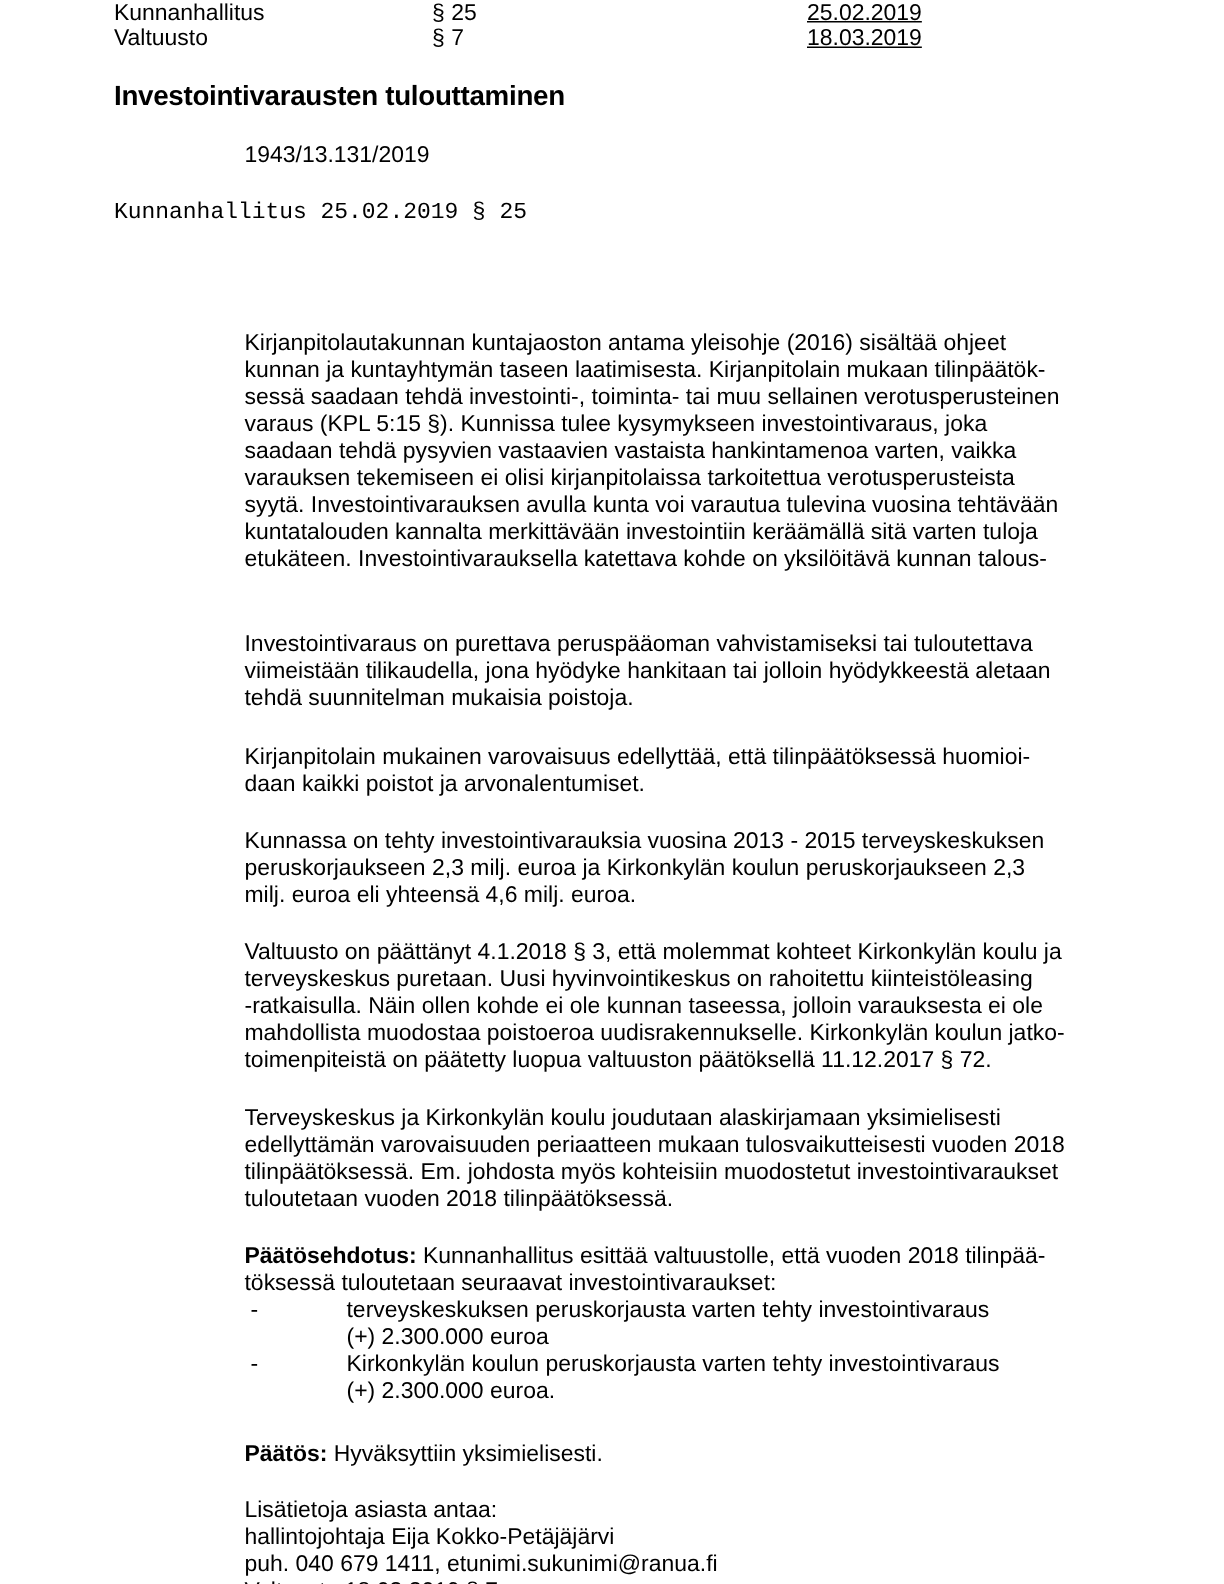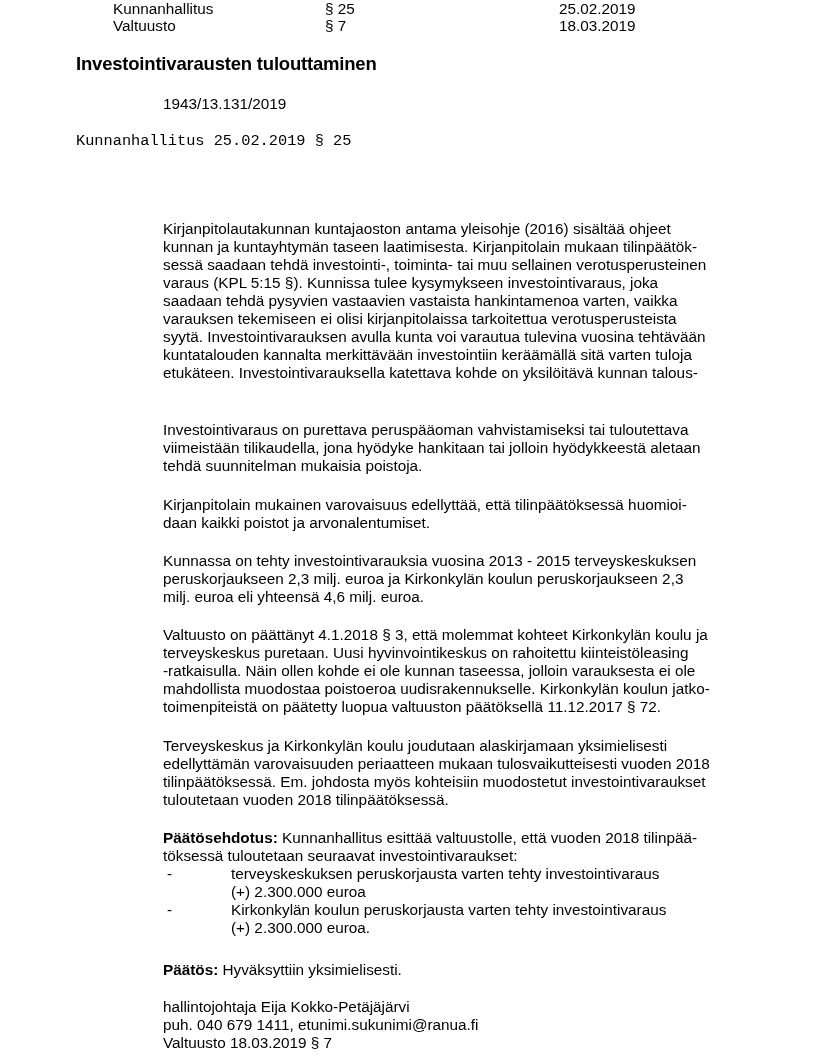--- a/index.html
+++ b/index.html
@@ -3,22 +3,22 @@
 <meta charset="utf-8">
 <style>
   html, body { margin: 0; padding: 0; background: #ffffff; }
   body {
     width: 816px; height: 1056px; position: relative; overflow: hidden;
     font-family: "Liberation Sans", sans-serif; font-size: 15.3px; color: #000;
     line-height: 18px;
   }
   .abs { position: absolute; white-space: nowrap; }
   .hdr-row { position: absolute; left: 76px; width: 560px; height: 18px; }
-  .hdr-row span { position: absolute; top: 0; margin-left: 37px; }
-  .c1 { left: 0; } .c2 { left: 212px; } .c3 { left: 446px; }
+  .hdr-row span { position: absolute; top: 0; }
+  .c1 { left: 0; } .c2 { left: 212px; } .c3 { left: 462px; text-decoration: underline; }
   .title { left: 76px; top: 55px; font-weight: bold; font-size: 18.5px; letter-spacing: -0.2px; }
   .body-block { position: absolute; left: 163px; width: 580px; margin-top: 32px; }
   .para { margin: 0; white-space: nowrap; }
   .para div { height: 18px; }
   .u { font-weight: bold; }
   .bullet { position: relative; height: 18px; }
   .bullet .dash { position: absolute; left: 4px; }
   .bullet .btext { position: absolute; left: 68px; }
 </style>
 </head>
@@ -117,17 +117,18 @@
 </div>
 
 <div class="body-block" style="top:929px;">
   <div class="para">
     <div><span class="u">Päätös:</span><span> Hyväksyttiin yksimielisesti.</span></div>
   </div>
 </div>
 
 <div class="body-block" style="top:966px;">
   <div class="para">
+    <div>Lisätietoja asiasta antaa:</div>
     <div>hallintojohtaja Eija Kokko-Petäjäjärvi</div>
     <div>puh. 040 679 1411, etunimi.sukunimi@ranua.fi</div>
     <div>Valtuusto 18.03.2019 § 7</div>
   </div>
 </div>
 
 </body></html>

